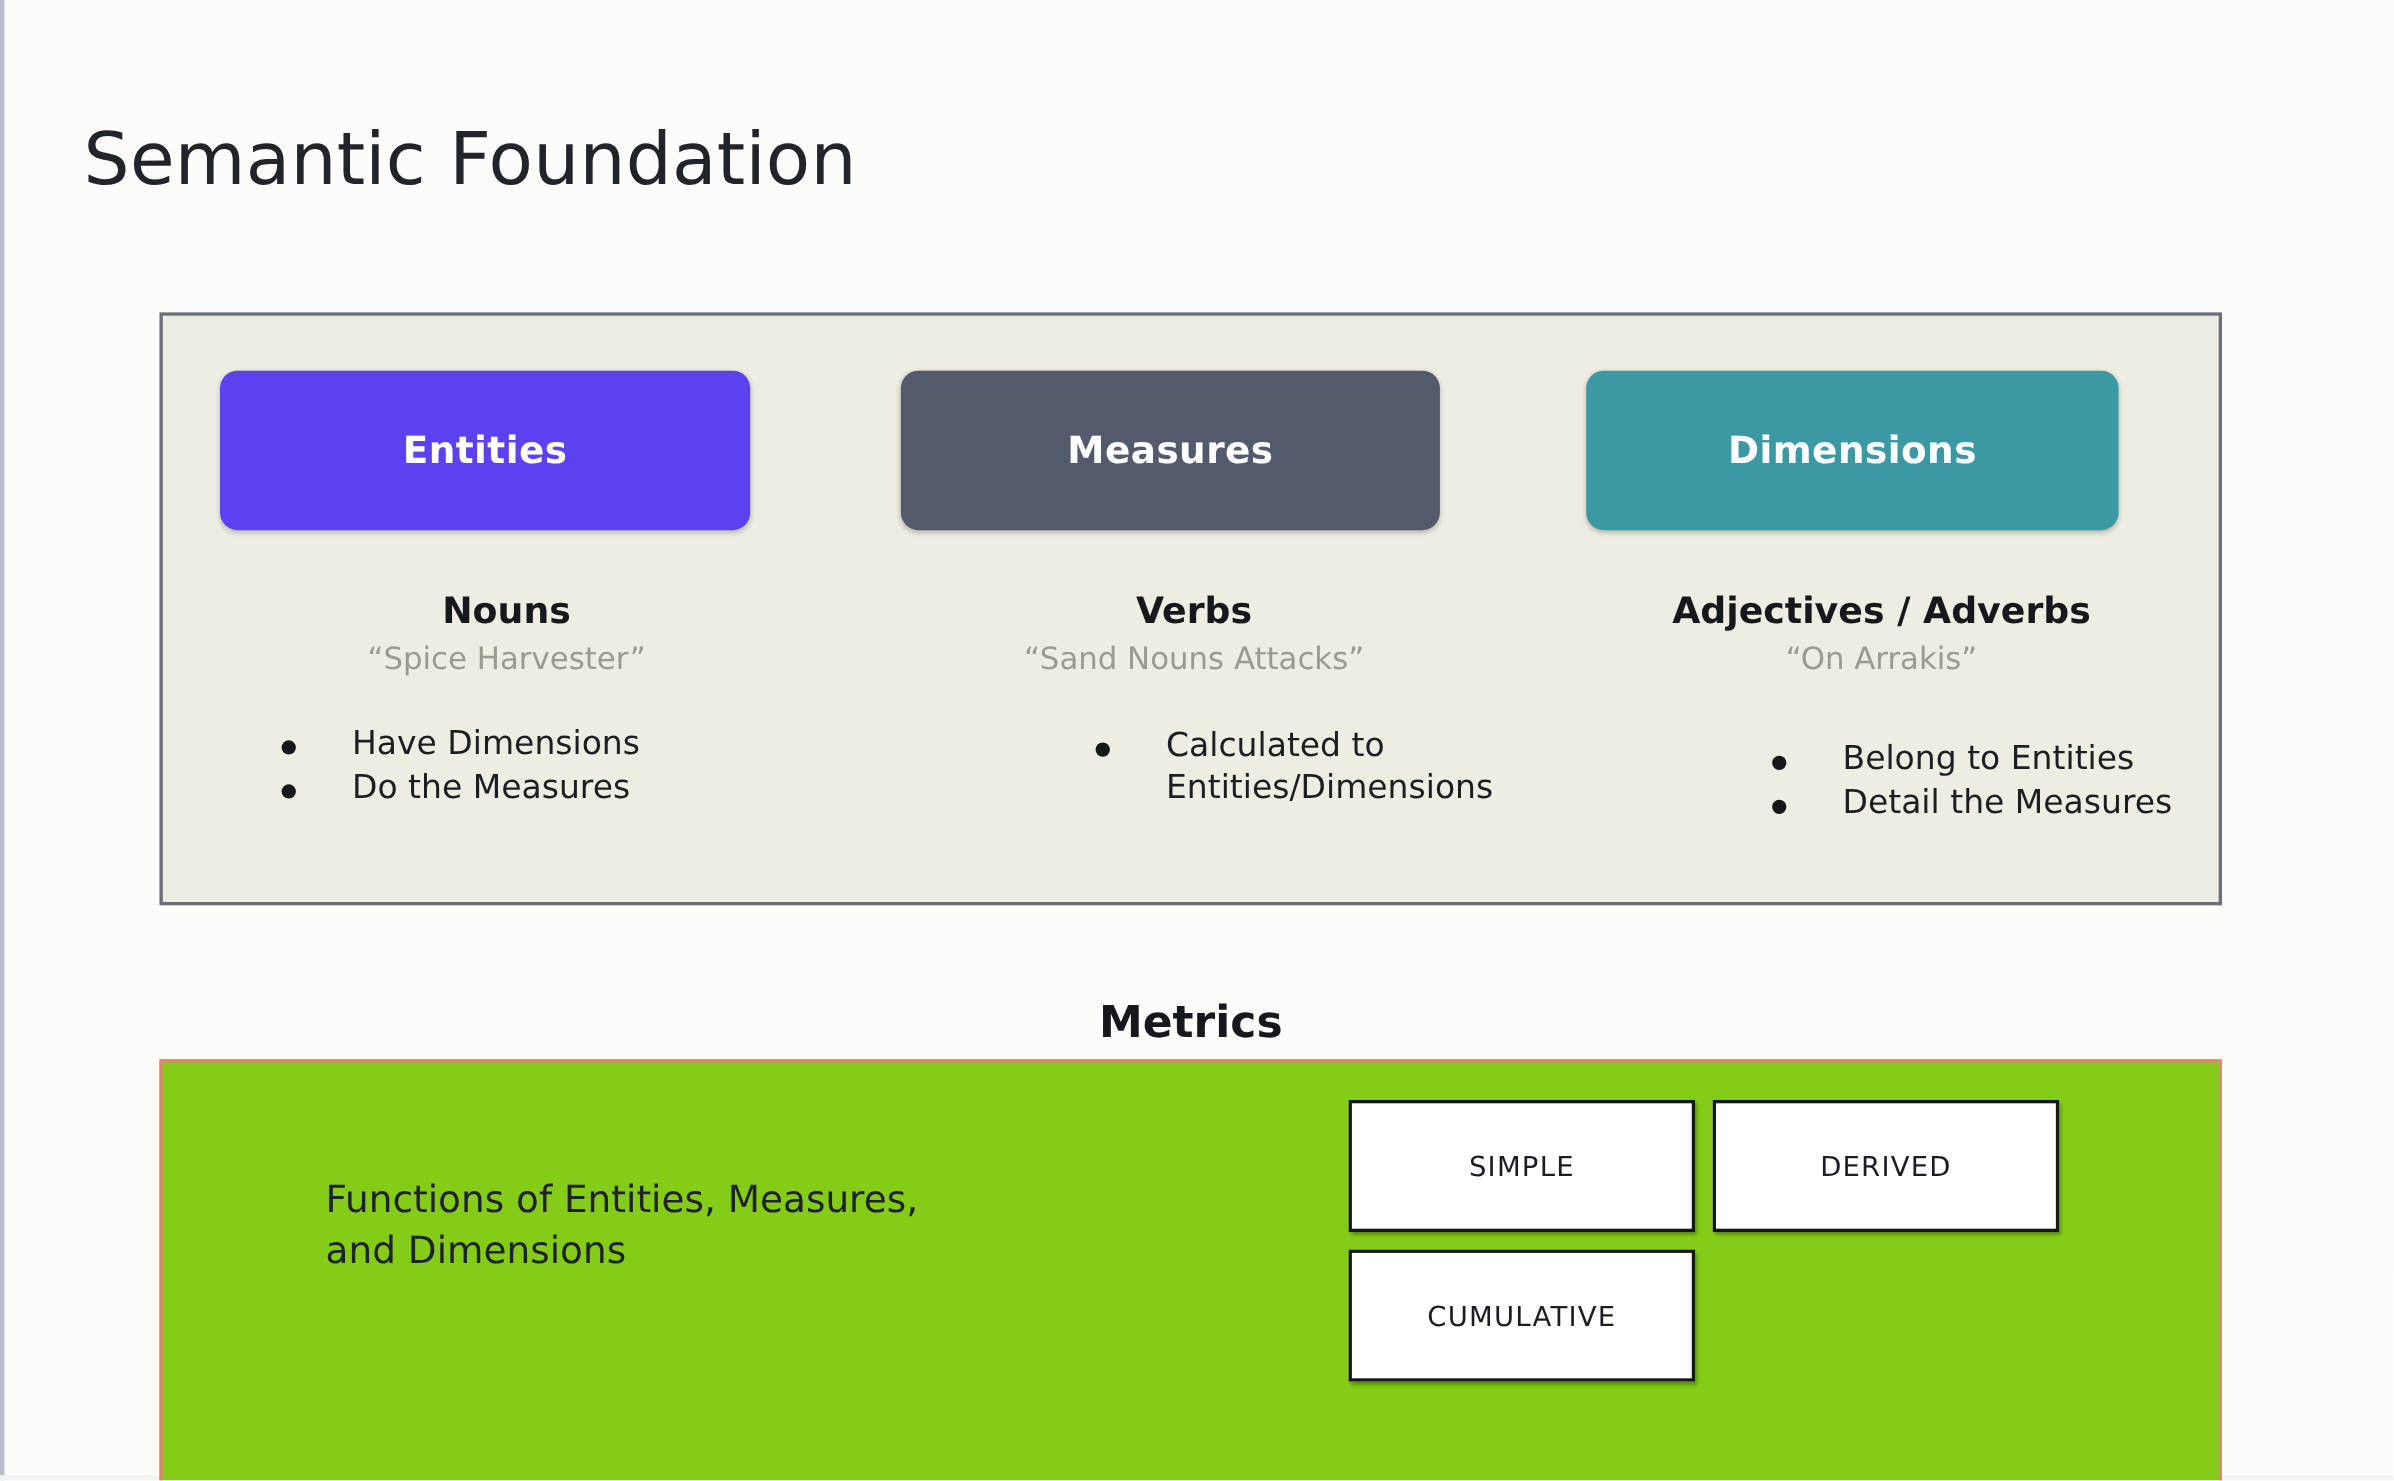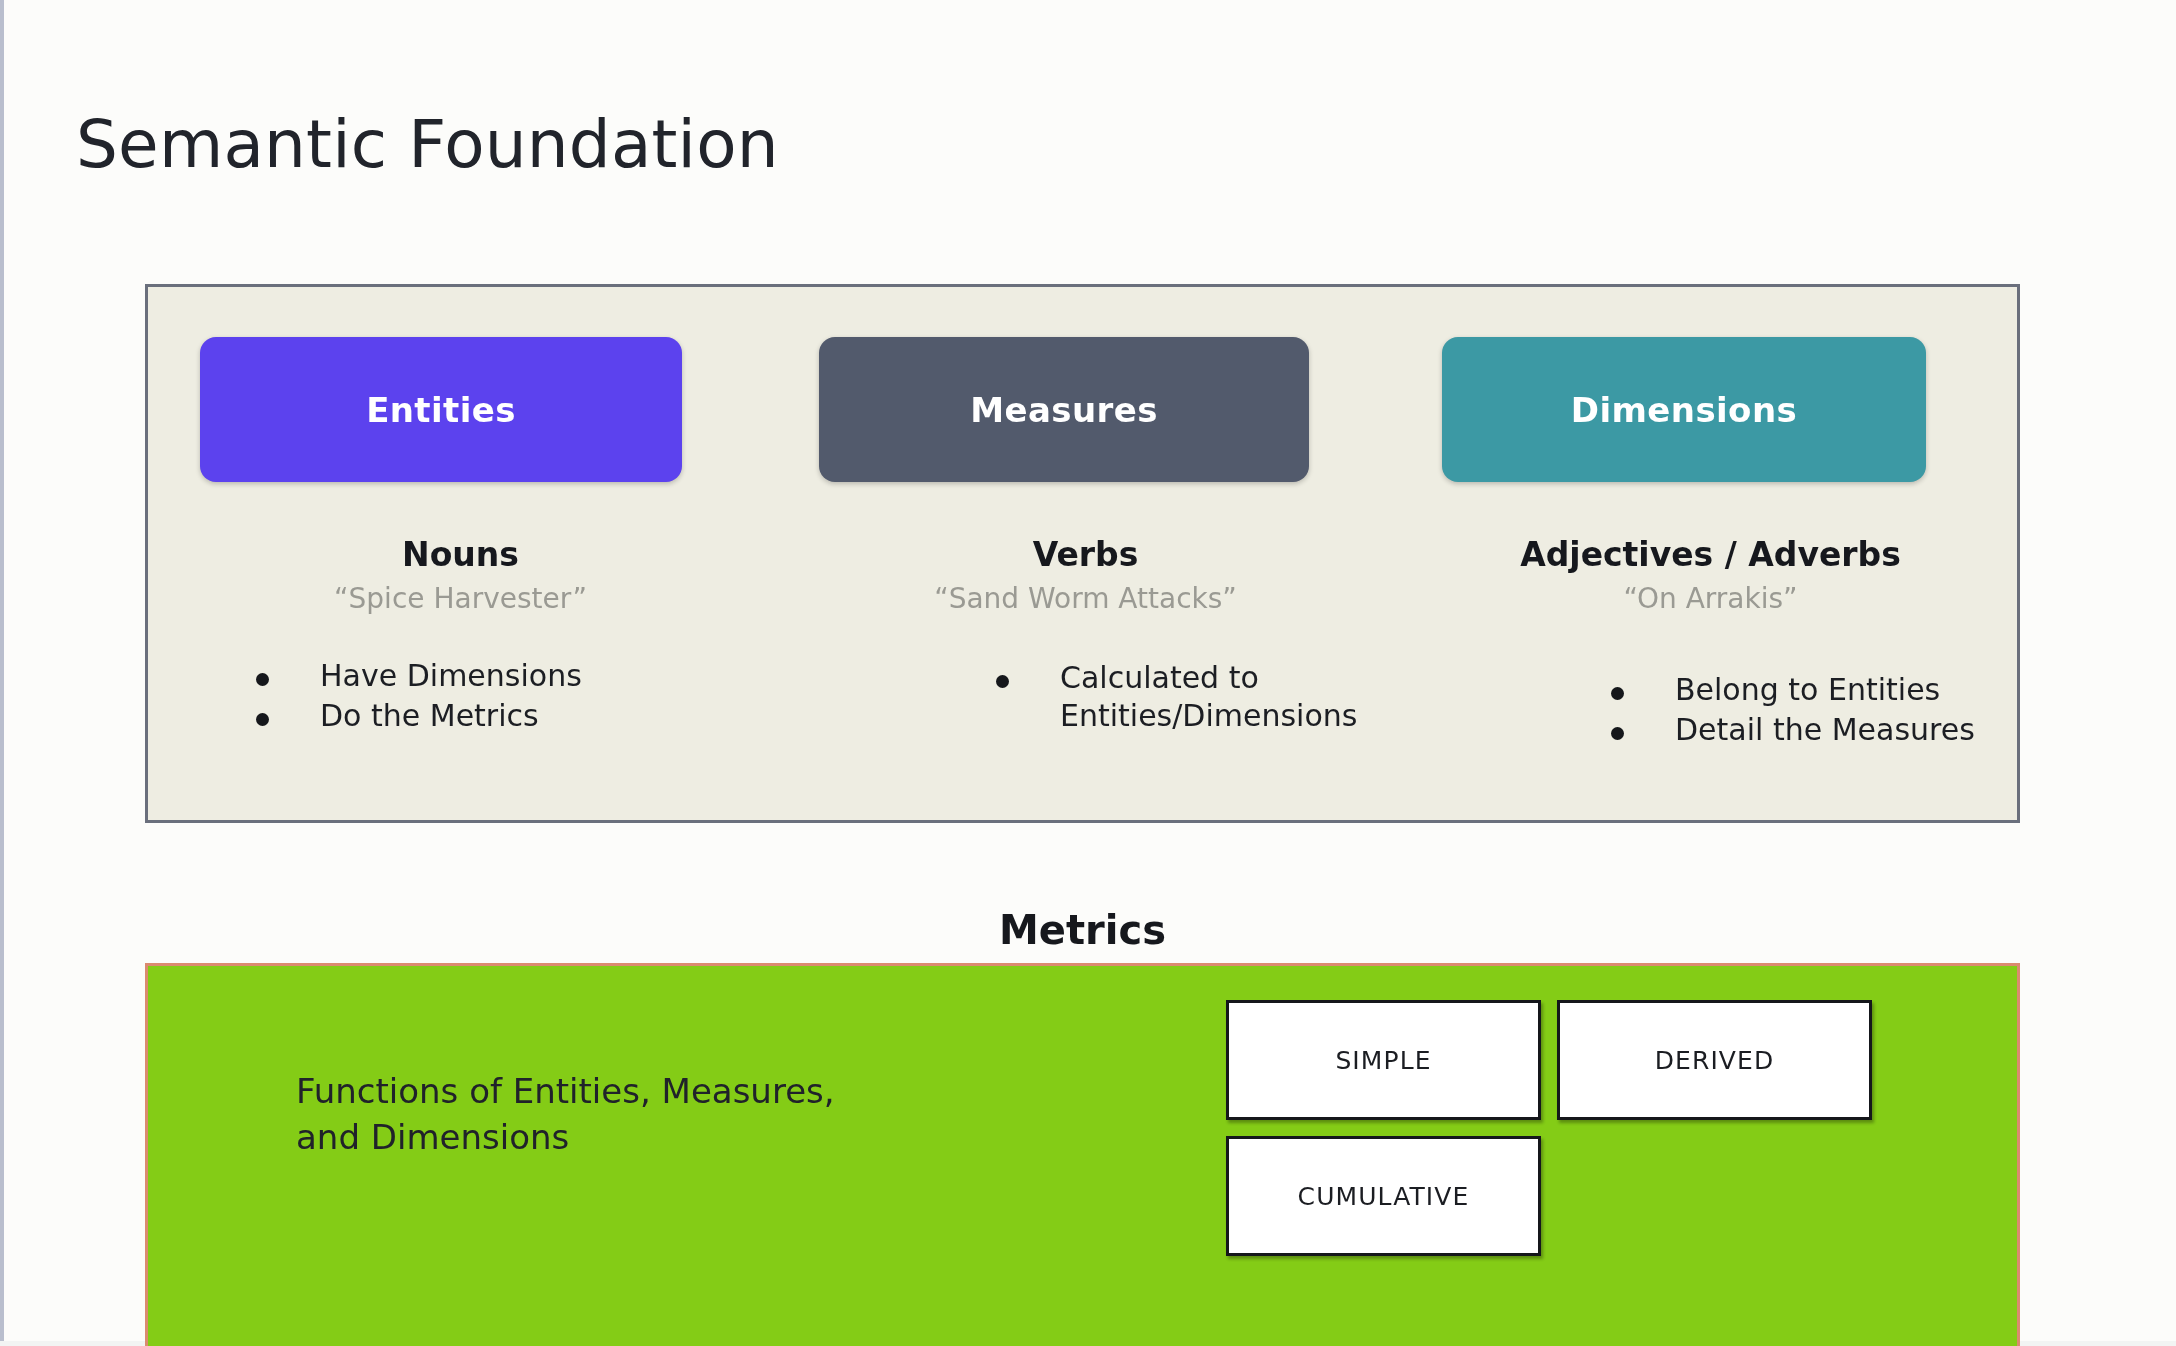--- a/index.html
+++ b/index.html
@@ -216,28 +216,28 @@
 
 
   <div id="semantic-models-panel">
 
     <div class="sm-column col-0">
       <div class="sm-chip" style="background: rgb(92, 66, 238);">Entities</div>
       <div class="sm-partofspeech">Nouns</div>
       <div class="sm-example">“Spice Harvester”</div>
       <ul class="sm-bullets">
         <li>Have Dimensions</li>
-        <li>Do the Metrics</li>
+        <li>Do the Measures</li>
       </ul>
     </div>
 
     <div class="sm-column col-1">
       <div class="sm-chip" style="background: rgb(82, 90, 108);">Measures</div>
       <div class="sm-partofspeech">Verbs</div>
-      <div class="sm-example">“Sand Worm Attacks”</div>
+      <div class="sm-example">“Sand Nouns Attacks”</div>
       <ul class="sm-bullets">
         <li>Calculated to
 Entities/Dimensions</li>
       </ul>
     </div>
 
     <div class="sm-column col-2">
       <div class="sm-chip" style="background: rgb(60, 153, 164);">Dimensions</div>
       <div class="sm-partofspeech">Adjectives / Adverbs</div>
       <div class="sm-example">“On Arrakis”</div>

